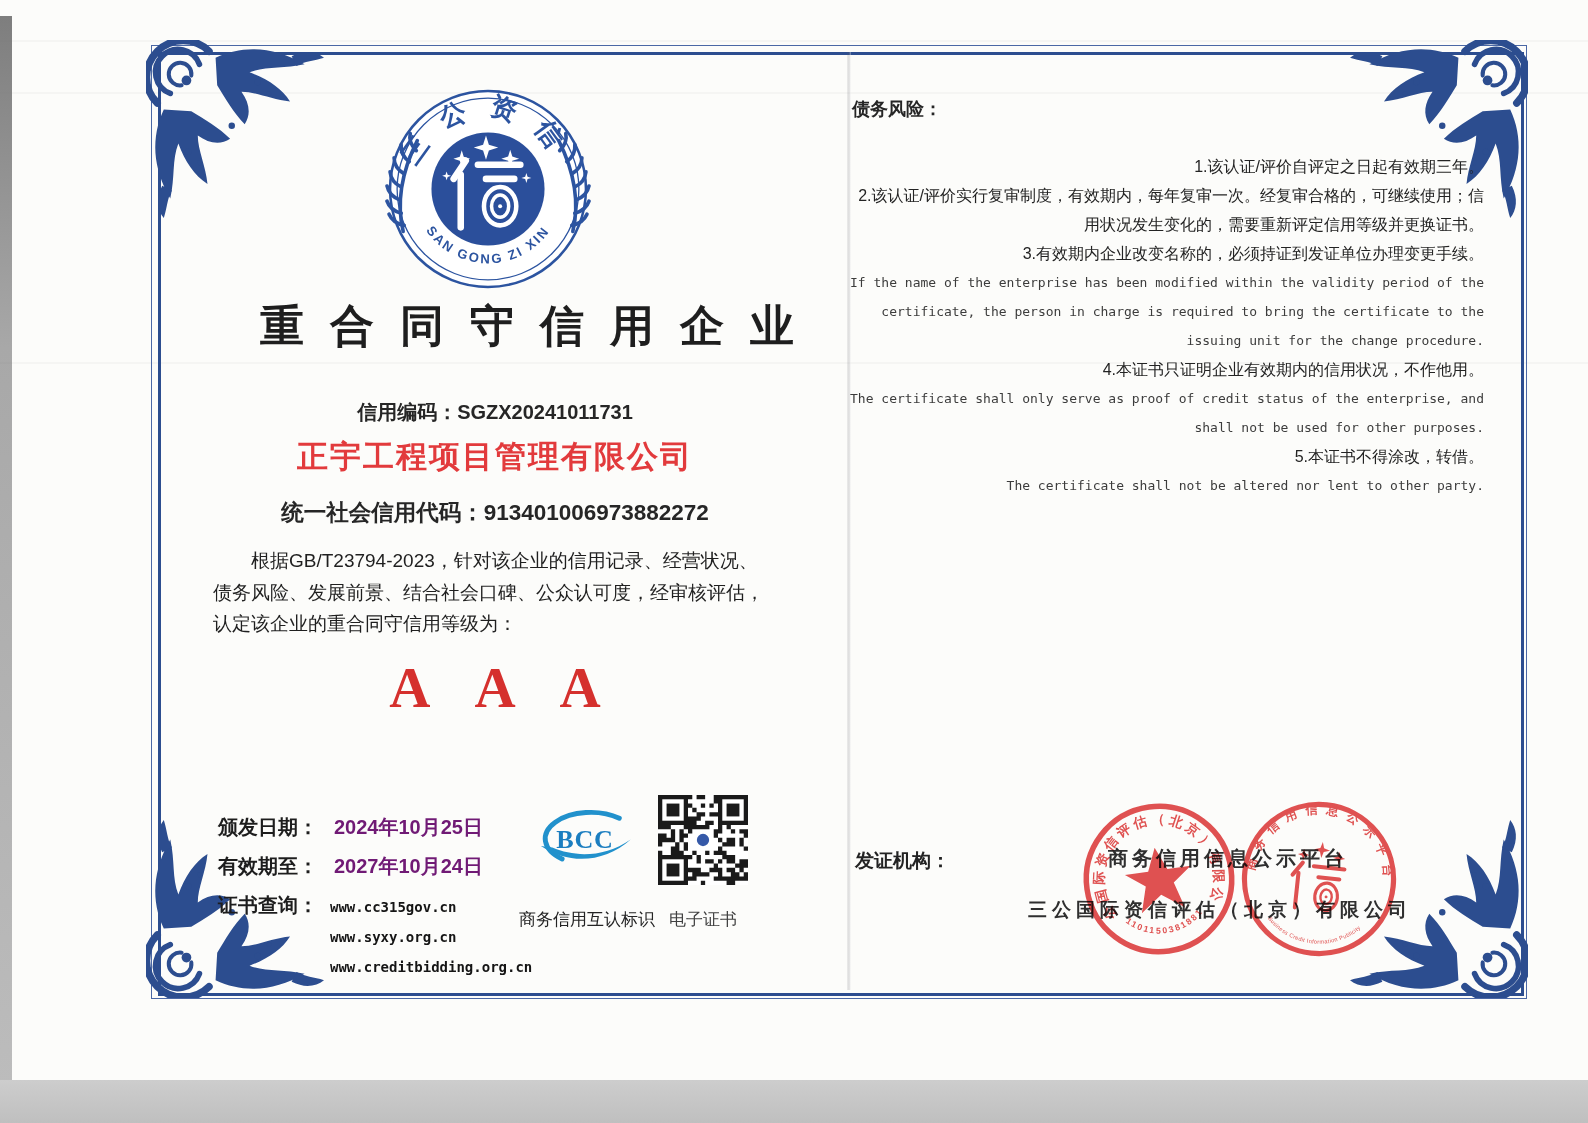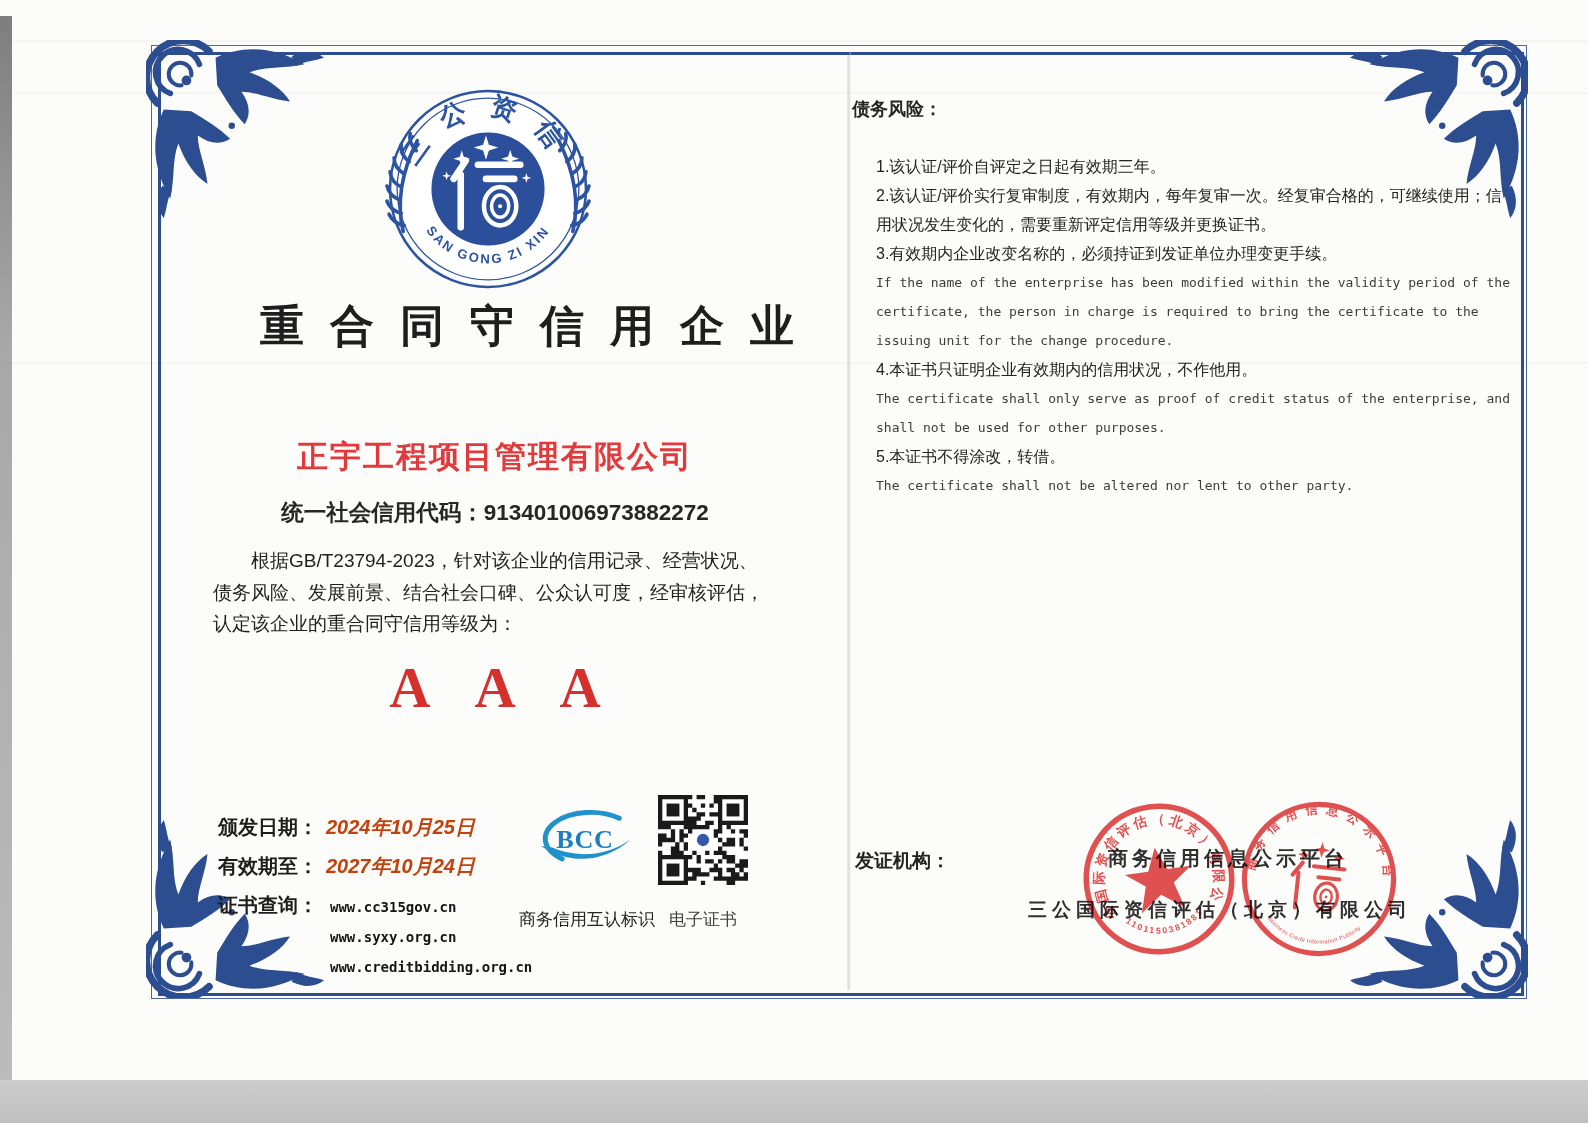--- a/index.html
+++ b/index.html
@@ -36,33 +36,33 @@
            font-size:31px;font-weight:700;color:#e23a3c;letter-spacing:2px;}
   .uscc{position:absolute;left:170px;top:497px;width:650px;text-align:center;z-index:3;
         font-size:22.5px;font-weight:600;color:#262626;}
   .para{position:absolute;left:213px;top:545px;width:562px;z-index:3;
         font-size:19px;line-height:31.5px;color:#1f1f1f;text-indent:2em;text-align:left;}
   .grade{position:absolute;left:170px;top:655px;width:650px;text-align:center;z-index:3;
          font-family:"Liberation Serif",serif;font-size:57px;font-weight:700;color:#d5302d;
          letter-spacing:44px;text-indent:44px;}
   .row{position:absolute;left:218px;z-index:3;font-size:20px;color:#1d1d1d;white-space:nowrap;}
   .row .lbl{font-weight:600;}
-  .row .val{font-weight:600;margin-left:8px;color:#c2410c;font-style:italic;}
+  .row .val{font-weight:600;margin-left:16px;color:#701a75;}
   .urls{display:inline-block;vertical-align:top;margin-left:12px;
         font-family:"DejaVu Sans Mono","Liberation Mono",monospace;font-size:14px;
         line-height:30px;font-weight:700;color:#151515;}
   .bcc{position:absolute;left:536px;top:804px;width:98px;height:66px;z-index:3;}
   .bcc-label{position:absolute;left:512px;top:908px;width:150px;text-align:center;z-index:3;
              font-size:17px;color:#242424;}
   .qr{position:absolute;left:658px;top:795px;width:90px;height:90px;z-index:3;}
   .qr-label{position:absolute;left:658px;top:908px;width:90px;text-align:center;z-index:3;
             font-size:17px;color:#404040;}
   
   .notes-head{position:absolute;left:852px;top:97px;z-index:3;font-size:18px;font-weight:600;color:#262626;}
-  .notes{position:absolute;left:876px;top:152px;width:634px;z-index:3;}
+  .notes{position:absolute;left:850px;top:152px;width:634px;z-index:3;text-align:right;}
   .notes p{margin:0;}
   .notes .zh{font-size:16px;line-height:29px;color:#232323;}
   .notes .en{font-family:"DejaVu Sans Mono","Liberation Mono",monospace;
              font-size:13px;line-height:29px;color:#3c3c3c;}
   .issuer-label{position:absolute;left:855px;top:848px;z-index:3;font-size:19px;font-weight:600;color:#232323;}
   .issuer-l1{position:absolute;left:1108px;top:845px;z-index:3;font-size:20px;letter-spacing:4px;
              color:#2f2f2f;white-space:nowrap;font-weight:600;}
   .issuer-l2{position:absolute;left:1028px;top:897px;z-index:3;font-size:19px;letter-spacing:5px;
              color:#2f2f2f;white-space:nowrap;font-weight:600;}
   .seal{position:absolute;z-index:4;mix-blend-mode:multiply;opacity:.93;}
@@ -169,20 +169,23 @@
       <path d="M-10,-28 L32,-28"></path>
       <path d="M-2,-14 L26,-14"></path>
       <ellipse cx="12" cy="13" rx="16" ry="19" stroke-width="4.5"></ellipse>
       <ellipse cx="12" cy="13" rx="8.5" ry="11" stroke-width="3.5"></ellipse>
       <circle cx="12" cy="13" r="2" fill="#ffffff" stroke="none"></circle>
     </g>
   </svg>
 
   <div class="title">重合同守信用企业</div>
 
+  <div class="code-line">
+    <span>信用编码：</span><span>SGZX20241011731</span>
+  </div>
 
   <div class="company">正宇工程项目管理有限公司</div>
 
   <div class="uscc">
     <span>统一社会信用代码：</span><span>913401006973882272</span>
   </div>
 
   <div class="para">根据GB/T23794-2023，针对该企业的信用记录、经营状况、债务风险、发展前景、结合社会口碑、公众认可度，经审核评估，认定该企业的重合同守信用等级为：</div>
 
   <div class="grade">AAA</div>

